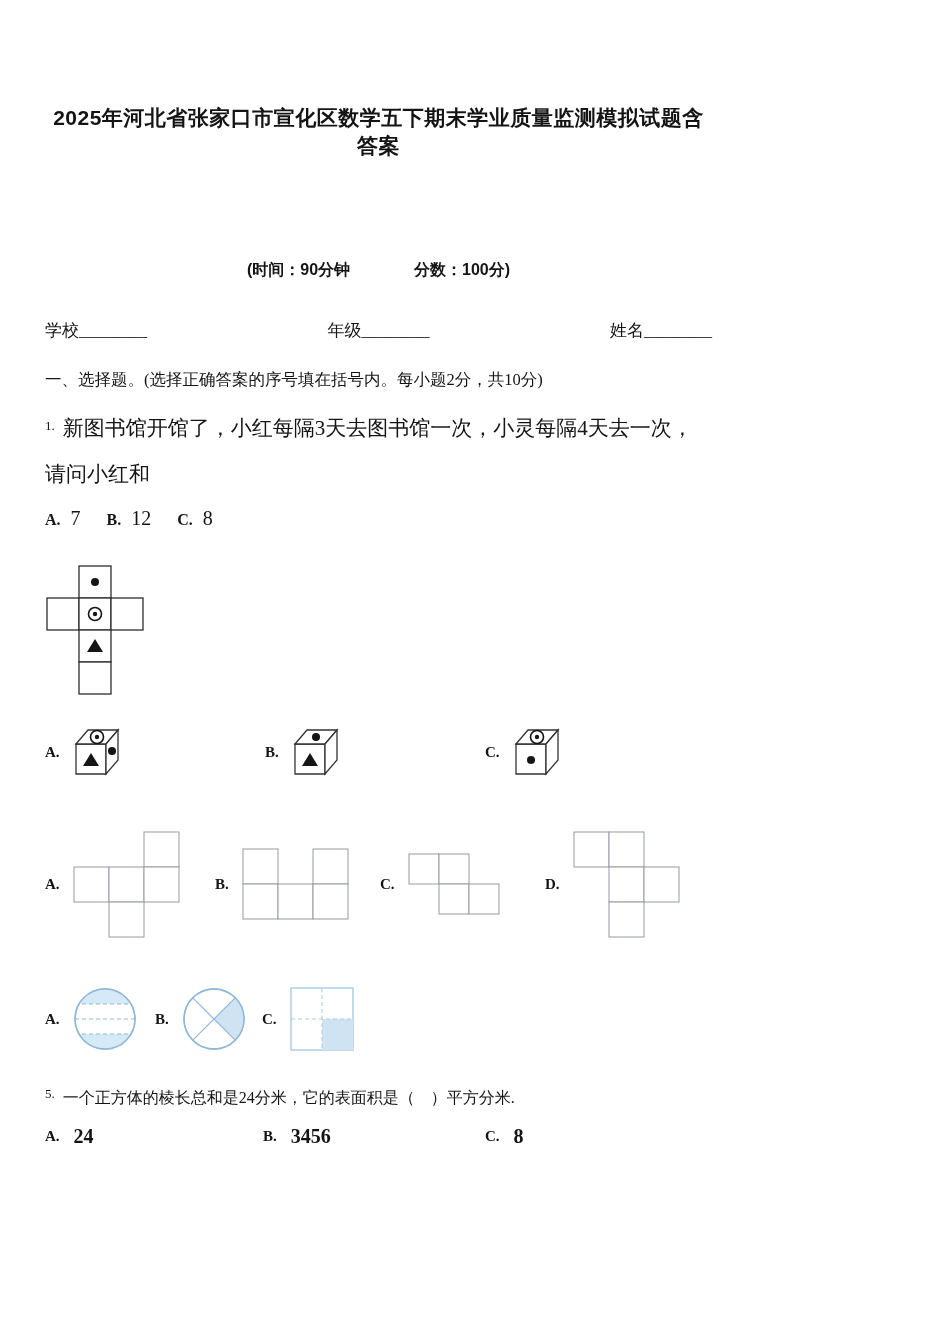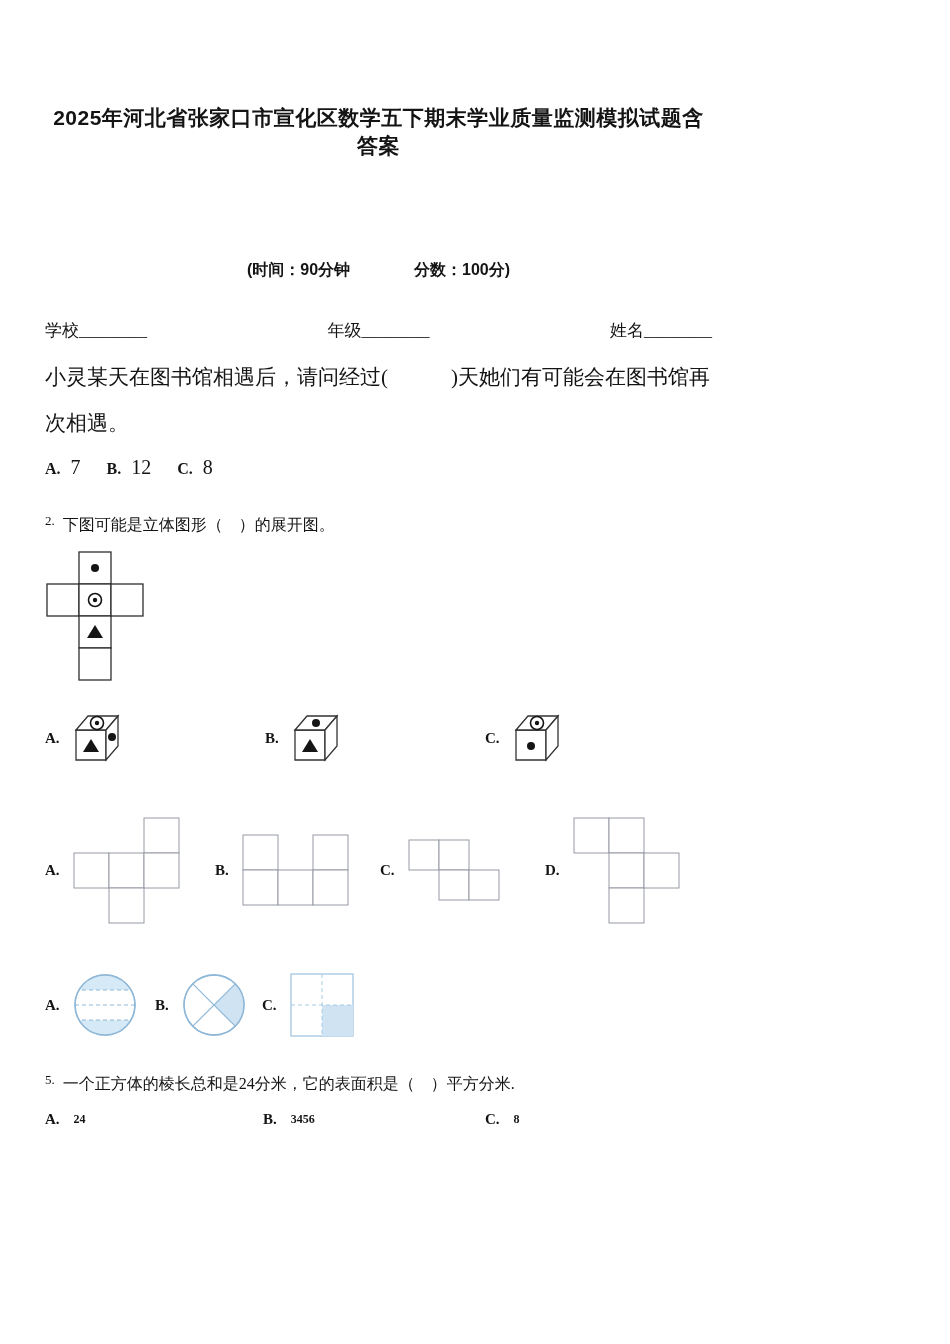--- a/index.html
+++ b/index.html
@@ -47,51 +47,51 @@
     display:inline-flex; flex-direction:column; align-items:center;
     font-size:11px; line-height:1.15; vertical-align:16px; margin:0 8px;
   }
   .fraction .fnum { border-bottom:1px solid #222; padding:0 3px; }
   .fraction .fden { padding:0 3px; }
   .q4-row { height:70px; margin-top:46px; }
 
   .q5-block { margin-top:30px; }
   .q5-options { position:relative; height:24px; margin-top:16px; }
   .q5-options .opt-abs { gap:14px; }
-  .q5-options .opt-value { font-weight:700; font-size:12px; }
+  .q5-options .opt-value { font-weight:700; font-size:20px; }
 
   svg { display:block; }
 </style>
 </head>
 <body>
 
 <div class="page">
 
   <div class="title">2025年河北省张家口市宣化区数学五下期末学业质量监测模拟试题含答案</div>
 
   <div class="meta">(时间：90分钟　　　　分数：100分)</div>
 
   <div class="fields">
     <span>学校________</span>
     <span>年级________</span>
     <span>姓名________</span>
   </div>
 
+  <div class="section-heading">一、选择题。(选择正确答案的序号填在括号内。每小题2分，共10分)</div>
 
   <div class="q1-block" style="margin-top:12px;">
-    <div class="q1-line">小灵某天在图书馆相遇后，请问经过(　　　)天她们有可能会在图书馆再次相遇。</div>
+    <div class="q1-line">
+      <span class="qnum-small">1.</span><span>新图书馆开馆了，小红每隔3天去图书馆一次，小灵每隔4天去一次，请问小红和</span>
+    </div>
     <div class="q1-options">
       <span class="opt-label">A.</span><span class="opt-value">7</span><span class="opt-label">B.</span><span class="opt-value">12</span><span class="opt-label">C.</span><span class="opt-value">8</span>
     </div>
   </div>
 
   <div class="q2-block">
-    <div class="q-line">
-      <span class="qnum-small">2.</span><span>下图可能是立体图形（　）的展开图。</span>
-    </div>
     <div class="q2-net">
         <svg width="100" height="132">
           <rect x="34" y="2" width="32" height="32" fill="#fff" stroke="#2f2f2f" stroke-width="1.3"></rect>
           <rect x="2" y="34" width="32" height="32" fill="#fff" stroke="#2f2f2f" stroke-width="1.3"></rect>
           <rect x="34" y="34" width="32" height="32" fill="#fff" stroke="#2f2f2f" stroke-width="1.3"></rect>
           <rect x="66" y="34" width="32" height="32" fill="#fff" stroke="#2f2f2f" stroke-width="1.3"></rect>
           <rect x="34" y="66" width="32" height="32" fill="#fff" stroke="#2f2f2f" stroke-width="1.3"></rect>
           <rect x="34" y="98" width="32" height="32" fill="#fff" stroke="#2f2f2f" stroke-width="1.3"></rect>
           <circle cx="50" cy="18" r="4" fill="#151515"></circle>
           <circle cx="50" cy="50" r="6.5" fill="none" stroke="#151515" stroke-width="1.6"></circle>

